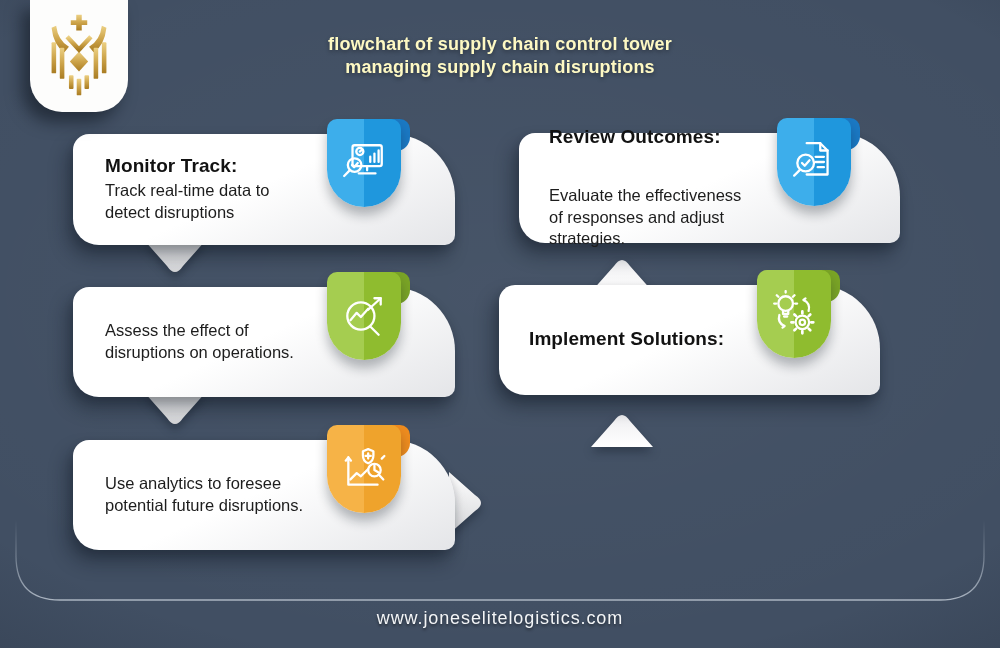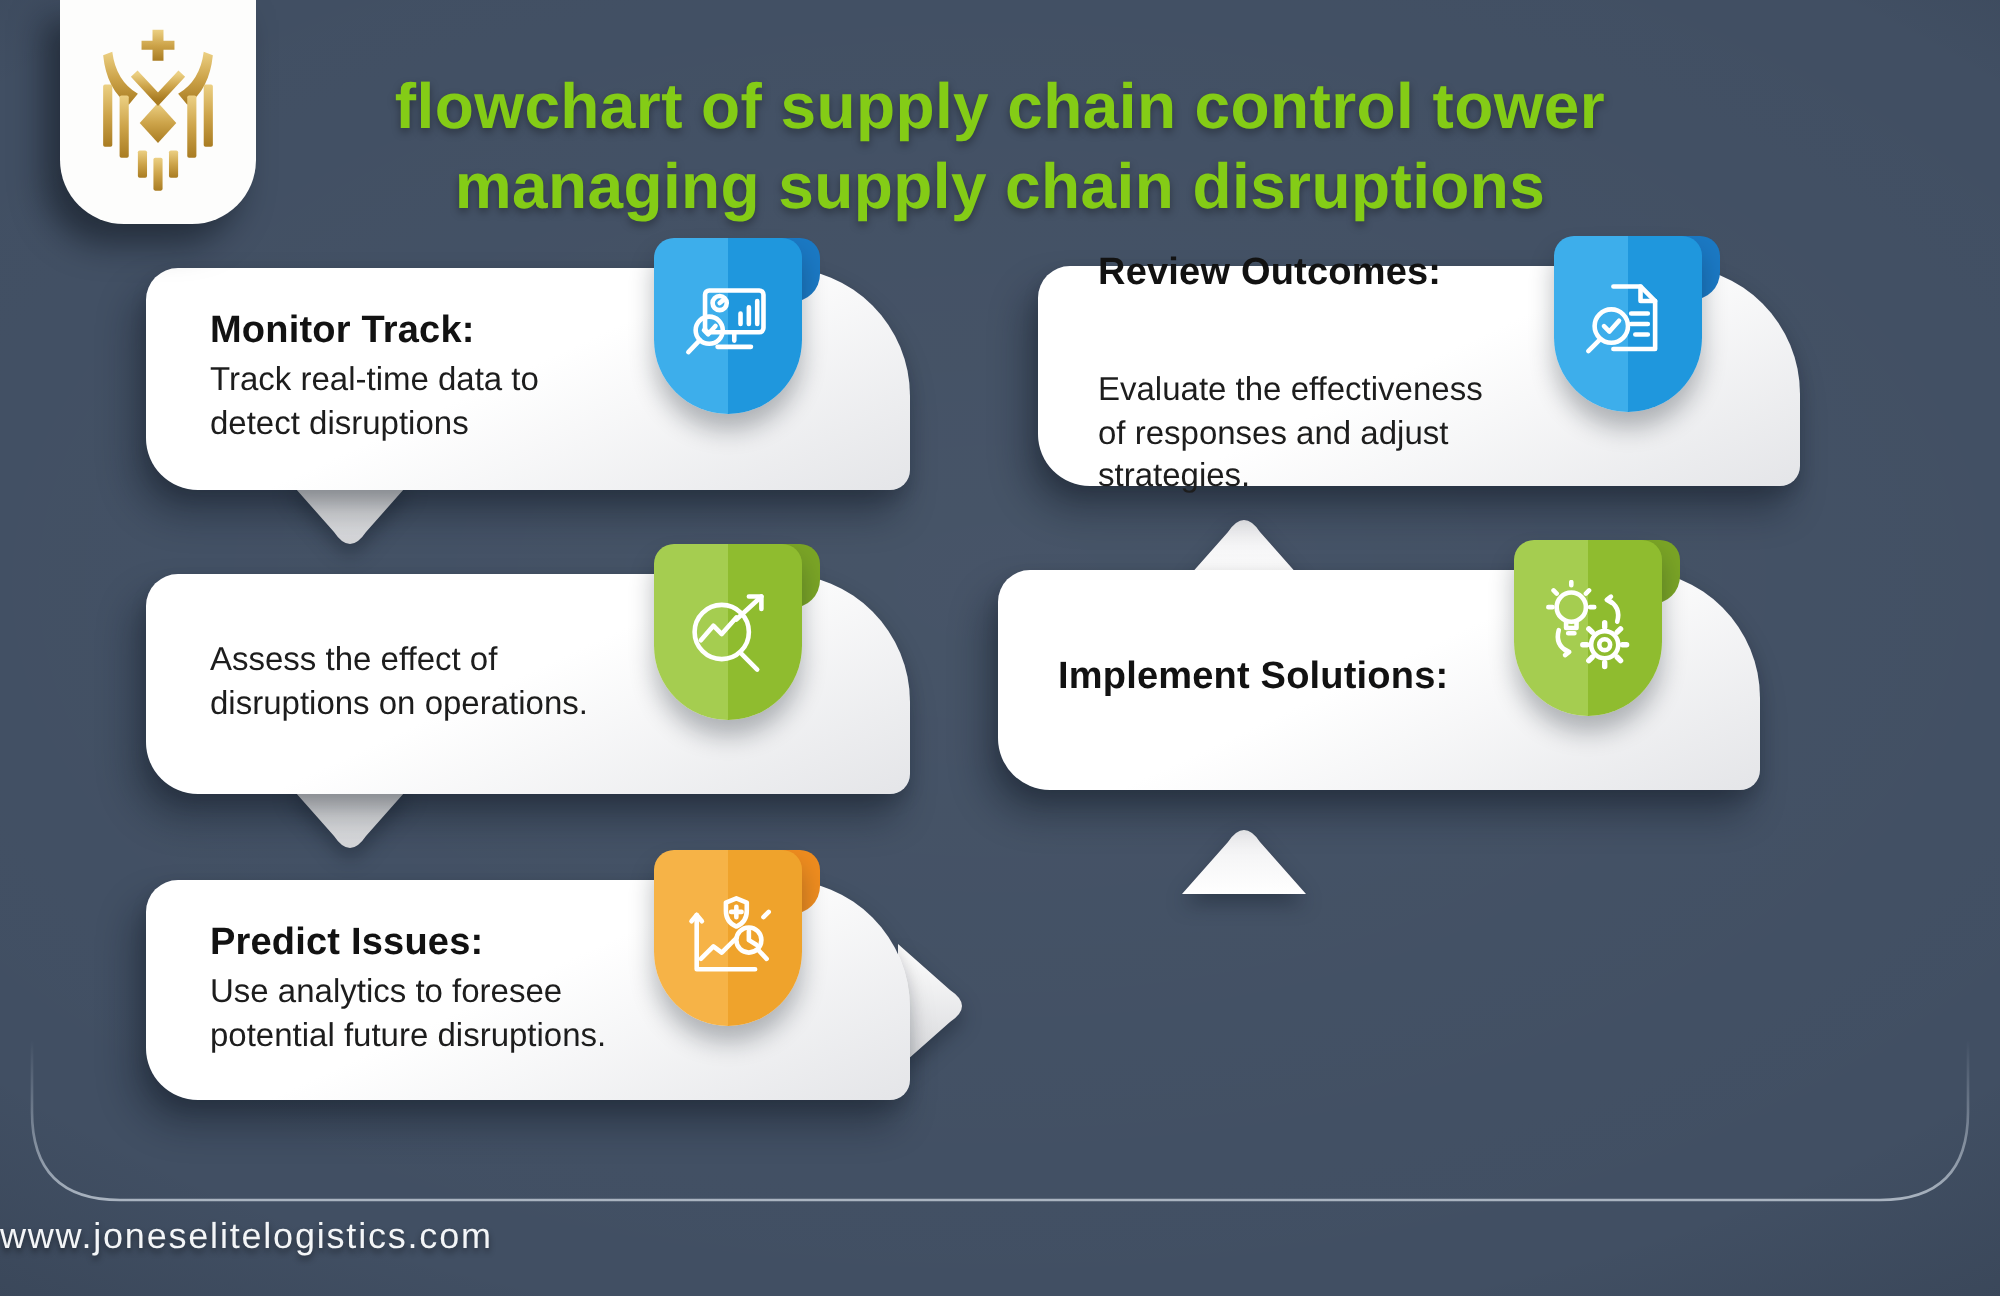--- a/index.html
+++ b/index.html
@@ -7,22 +7,22 @@
   .stage{position:relative;width:1000px;height:648px;overflow:hidden;
     background:radial-gradient(130% 115% at 50% 42%, #49576d 0%, #42506 4 50%, #414f63 55%, #303d4d 100%);
     background-color:#414f63;}
   .stage::after{content:"";position:absolute;inset:0;pointer-events:none;
     background:radial-gradient(120% 105% at 50% 45%, rgba(255,255,255,0.03) 0%, rgba(0,0,0,0) 55%, rgba(10,16,26,0.45) 100%);}
   
   .logo-box{position:absolute;left:30px;top:0;width:98px;height:112px;background:#fdfdfc;
     border-radius:0 0 32px 32px;display:flex;align-items:center;justify-content:center;
     box-shadow:-8px 10px 16px rgba(8,14,22,.5);z-index:5;}
   
-  .title{position:absolute;left:0;right:0;top:33px;text-align:center;color:#84cc16;
-    font-size:32px;font-weight:700;line-height:1.25;letter-spacing:.2px;
+  .title{position:absolute;left:0;right:0;top:33px;text-align:center;color:#fef9c3;
+    font-size:18px;font-weight:700;line-height:1.25;letter-spacing:.2px;
     text-shadow:0 2px 4px rgba(0,0,0,.35);z-index:4;}
   
   .card{position:absolute;background:linear-gradient(155deg,#ffffff 48%,#e4e5e8 100%);
     border-radius:16px 64px 10px 26px;
     box-shadow:-6px 12px 18px rgba(10,18,28,.38), 0 4px 8px rgba(10,18,28,.18);z-index:2;}
   .card-text{position:absolute;inset:0;display:flex;flex-direction:column;justify-content:center;
     padding:6px 112px 6px 32px;}
   .col-right .card-text{padding-left:30px;gap:34px;}
   .card-title{font-size:19px;font-weight:700;color:#121212;margin-bottom:3px;letter-spacing:.1px;}
   .card-body{font-size:16.5px;color:#1d1d1d;line-height:1.32;white-space:pre-line;}
@@ -36,21 +36,21 @@
   .badge.blue{background:linear-gradient(90deg,#3daeeb 0 50%,#1f97dd 50% 100%);}
   .badge.blue::before{background:#1b79c4;}
   .badge.green{background:linear-gradient(90deg,#a5cd50 0 50%,#8fbc2f 50% 100%);}
   .badge.green::before{background:#7aa426;}
   .badge.orange{background:linear-gradient(90deg,#f6b347 0 50%,#efa32c 50% 100%);}
   .badge.orange::before{background:#ee8c1f;}
   .badge svg{position:relative;}
   
   .tail{position:absolute;z-index:1;filter:drop-shadow(0 5px 5px rgba(10,18,28,.35));}
   
-  .footer-text{position:absolute;left:0;right:0;top:608px;text-align:left;color:#f3f5f7;
+  .footer-text{position:absolute;left:0;right:0;top:608px;text-align:center;color:#f3f5f7;
     font-size:18px;letter-spacing:.9px;text-shadow:0 2px 3px rgba(0,0,0,.45);z-index:3;}
   .frame-svg{position:absolute;inset:0;pointer-events:none;z-index:2;}
   .icon-stroke{stroke:#ffffff;fill:none;stroke-width:2.2;stroke-linecap:round;stroke-linejoin:round;}
 </style>
 </head>
 <body>
 
 <div class="stage">
 
   <svg width="0" height="0" style="position:absolute" aria-hidden="true">
@@ -163,21 +163,20 @@
         <path d="M10 33 l6-6 4 3 7-7"></path>
         <path d="M22 6 l5-2 5 2 v4 q0 5.5-5 7.5 q-5-2-5-7.5 z"></path>
         <path d="M27 8 v5 M24.5 10.5 h5"></path>
         <circle cx="33" cy="24" r="6"></circle>
         <path d="M33 24 v-4.2 M33 24 l3.6 2.2"></path>
         <path d="M37.3 28.5 L41.5 33"></path>
         <path d="M40 13 l2.5-2.5"></path>
       </svg>
     </div>
     <div class="card-text">
-      <div class="card-title">Predict Issues:</div>
       <div class="card-body">Use analytics to foresee
 potential future disruptions.</div>
     </div>
   </div>
 
   <div class="card col-right" style="left:519px;top:133px;width:381px;height:110px">
     <div class="badge blue">
       <svg class="icon-stroke" width="48" height="48" viewBox="0 0 46 46">
         <path d="M16 5 h13 l7 7 v23 h-20"></path>
         <path d="M29 5 v7 h7"></path>

